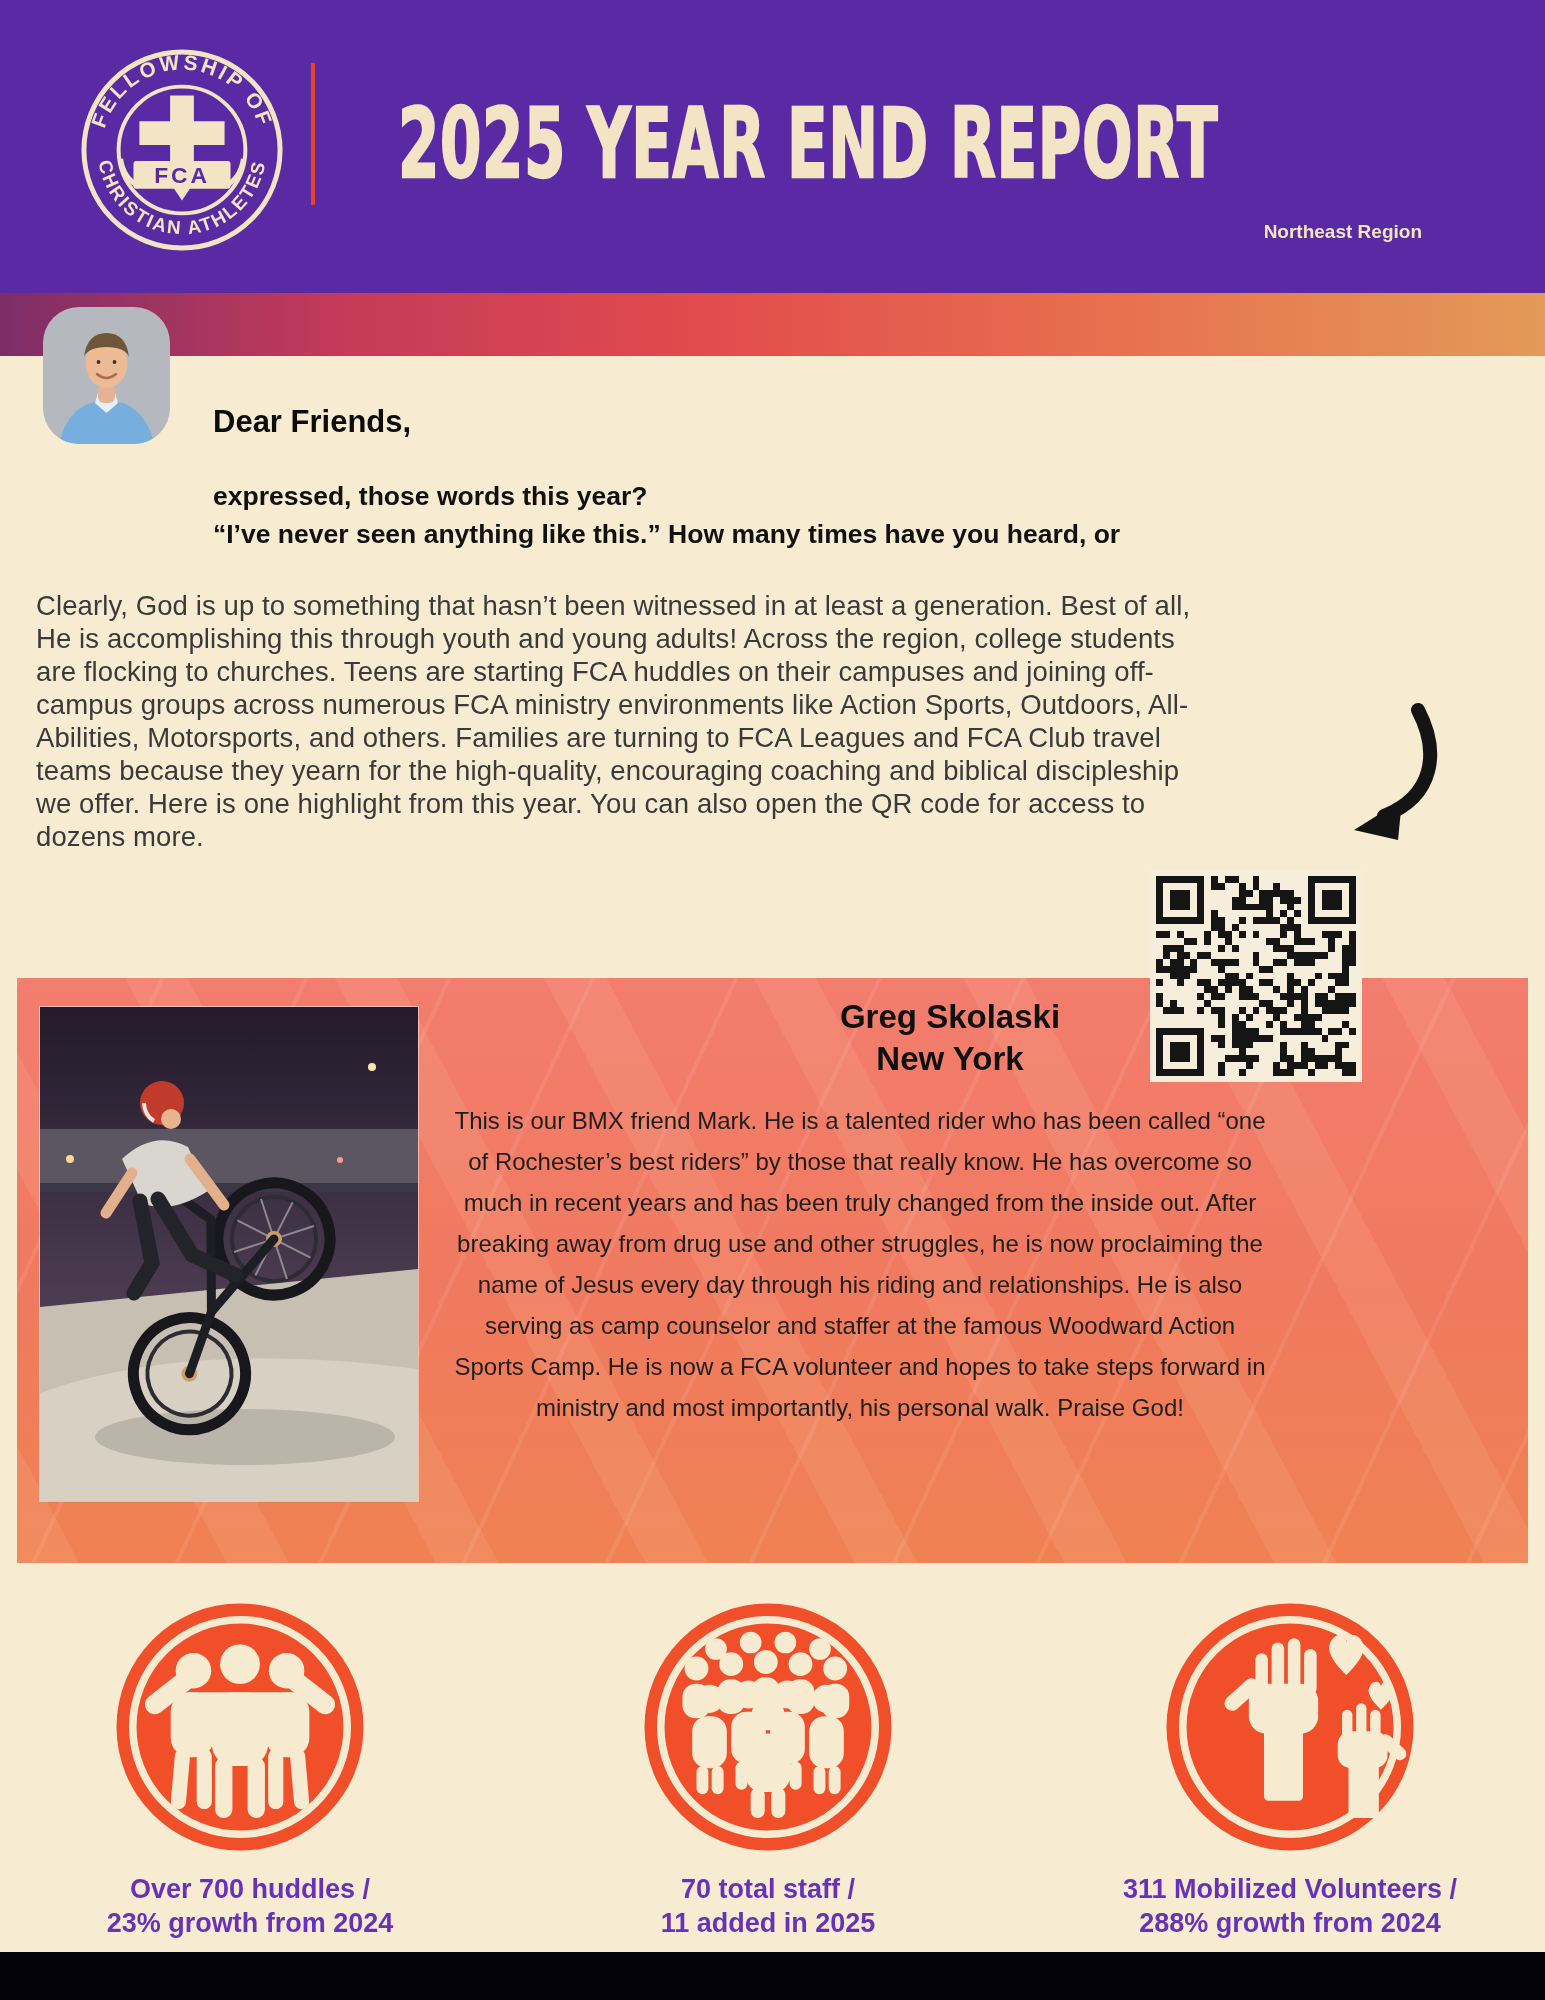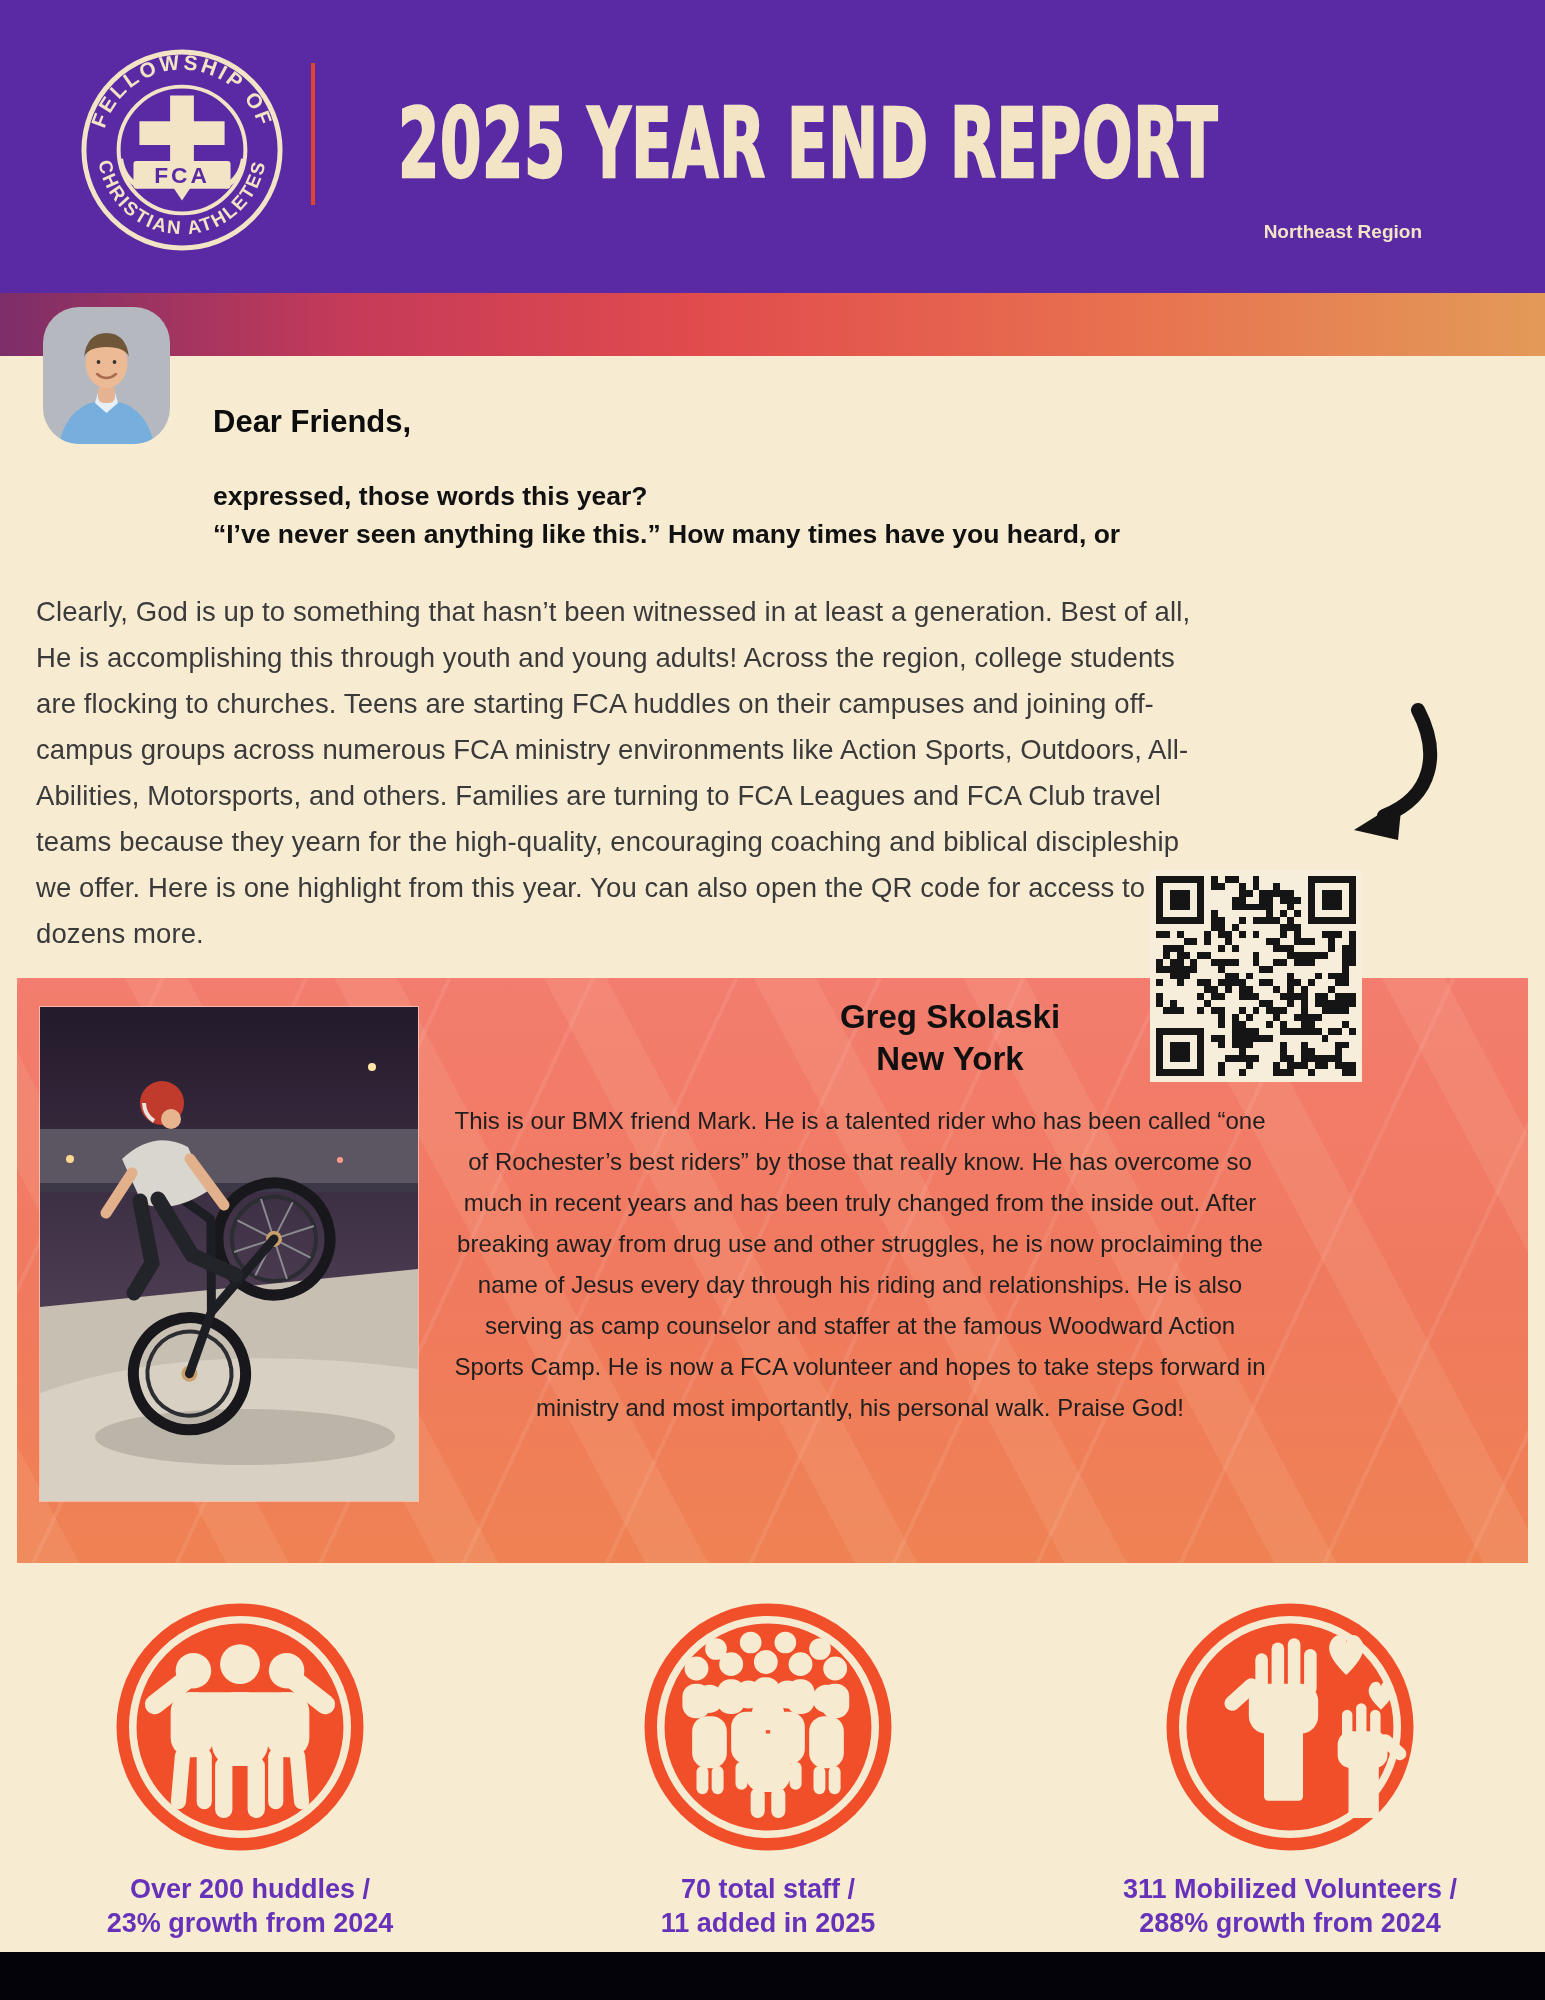--- a/index.html
+++ b/index.html
@@ -14,21 +14,21 @@
          transform:scaleX(0.62);transform-origin:left top;-webkit-text-stroke:2.5px #f2e4c5;}
   .region{position:absolute;right:123px;top:221px;color:#f2e4c5;font-weight:700;font-size:19px;}
   
   .band{position:absolute;left:0;top:293px;width:1545px;height:63px;
         background:linear-gradient(90deg,#7d2e68 0%,#c43a59 22%,#e14b4d 45%,#e8704f 72%,#e39a58 100%);}
   
   .avatar{position:absolute;left:43px;top:307px;width:127px;height:137px;border-radius:36px;overflow:hidden;}
   .salutation{position:absolute;left:213px;top:404px;margin:0;font-size:31px;font-weight:700;color:#0d0d0d;text-align:right;}
   .quote{position:absolute;left:213px;top:477px;margin:0;font-size:26.5px;line-height:38px;font-weight:700;color:#111;}
   .quote span{display:block;}
-  .body-par{position:absolute;left:36px;top:589px;width:1165px;margin:0;font-size:27.5px;line-height:46px;
+  .body-par{position:absolute;left:36px;top:589px;width:1165px;margin:0;font-size:27.5px;line-height:33px;
             color:#3a3a3a;letter-spacing:0.1px;}
   .qr{position:absolute;left:1150px;top:870px;width:212px;height:212px;background:#f6edda;padding:6px;box-sizing:border-box;z-index:5;}
   .qr svg{width:100%;height:100%;shape-rendering:crispEdges;display:block;}
   .arrow{position:absolute;left:1340px;top:700px;width:100px;height:145px;z-index:6;}
   
   .panel{position:absolute;left:17px;top:978px;width:1511px;height:585px;
          background:
            repeating-linear-gradient(115deg,rgba(255,255,255,0.08) 0 4px,rgba(255,255,255,0) 4px 130px),
            repeating-linear-gradient(62deg,rgba(255,224,190,0.10) 0 55px,rgba(255,255,255,0) 55px 185px),
            linear-gradient(180deg,#f37d6e 0%,#f07a5e 55%,#ef8253 100%);}
@@ -471,21 +471,21 @@
       <rect x="47" y="44" width="26" height="34" rx="10"></rect>
       <rect x="29" y="70" width="7" height="28" rx="3.5" transform="rotate(5 32.5 84)"></rect>
       <rect x="40" y="70" width="7" height="28" rx="3.5"></rect>
       <rect x="73" y="70" width="7" height="28" rx="3.5"></rect>
       <rect x="84" y="70" width="7" height="28" rx="3.5" transform="rotate(-5 87.5 84)"></rect>
       <rect x="48.5" y="74" width="8" height="28" rx="4"></rect>
       <rect x="63.5" y="74" width="8" height="28" rx="4"></rect>
     </g>
   </svg>
   <div class="cap" style="left:10px">
-    <span>Over 200 huddles /</span>
+    <span>Over 700 huddles /</span>
     <span>23% growth from 2024</span>
   </div>
 
   <svg class="stat-icon" style="left:638px" viewBox="0 0 120 120" aria-hidden="true">
     <circle cx="60" cy="60" r="57" fill="#f04f2a"></circle>
     <circle cx="60" cy="60" r="49.5" fill="none" stroke="#f6ead1" stroke-width="3.5"></circle>
     <g fill="#f6ead1">
       <circle cx="36" cy="24" r="5"></circle>
         <circle cx="52" cy="21" r="5"></circle>
         <circle cx="68" cy="21" r="5"></circle>

